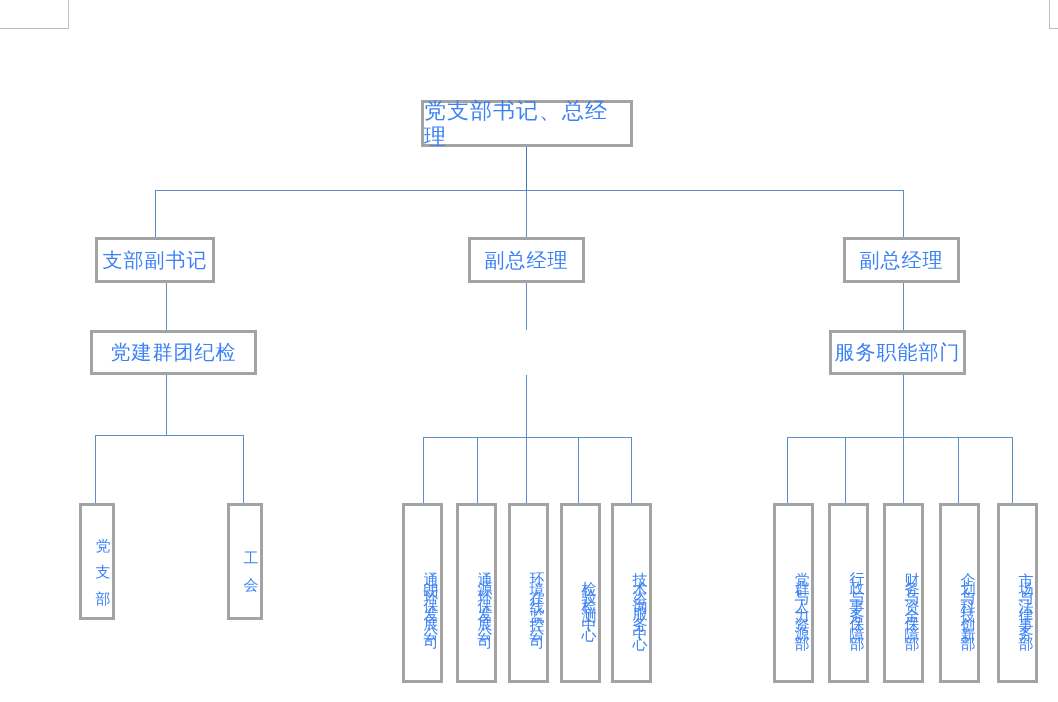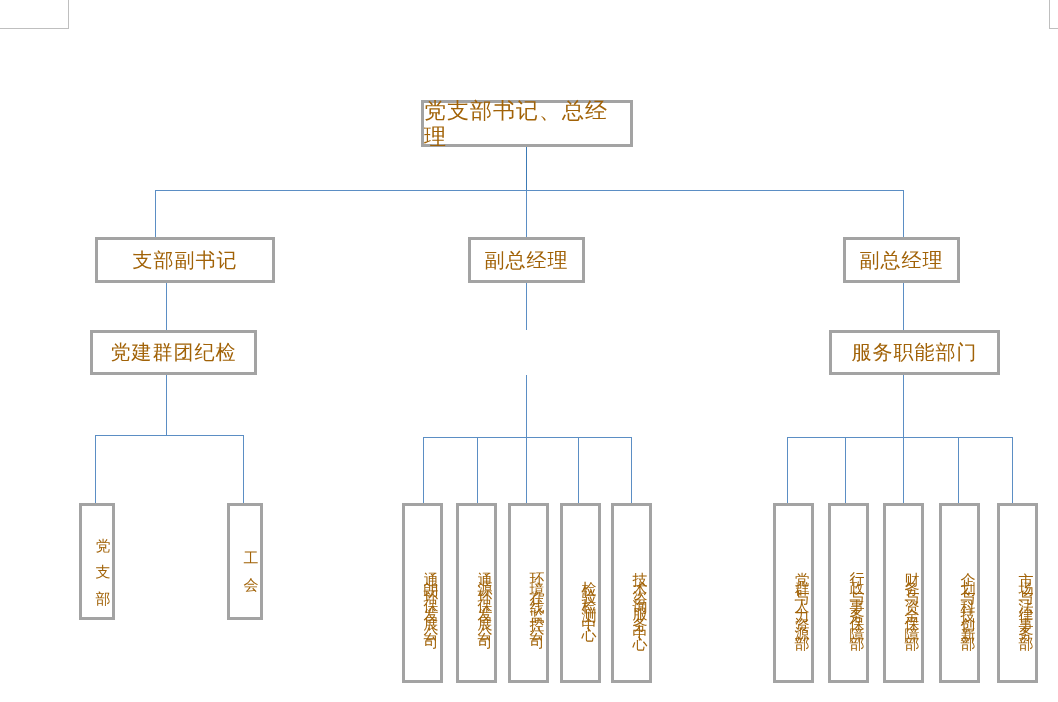--- a/index.html
+++ b/index.html
@@ -48,21 +48,21 @@
 
   
   .box {
     position: absolute;
     box-sizing: border-box;
     background: #ffffff;
     border: 3px solid #a3a3a3;
     display: flex;
     align-items: center;
     justify-content: center;
-    color: #a16207;
+    color: #3b82f6;
     line-height: 1.15;
   }
   .box.lvl1 {
     border-width: 3px;
     font-size: 22px;
     letter-spacing: 1px;
   }
   .box.lvl2 {
     border-width: 3px;
     font-size: 20px;
@@ -98,30 +98,30 @@
   <div class="box lvl1" style="left:421px; top:100px; width:212px; height:47px;">党支部书记、总经理</div>
 
   <div class="line thick-v" style="left:526px; top:147px; width:1px; height:43px;"></div>
 
   <div class="line h" style="left:155px; top:190px; width:749px;"></div>
 
   <div class="line v" style="left:155px; top:190px; height:47px;"></div>
   <div class="line v" style="left:526px; top:190px; height:47px;"></div>
   <div class="line v" style="left:903px; top:190px; height:47px;"></div>
 
-  <div class="box lvl2" style="left:95px; top:237px; width:180px; height:46px;">支部副书记</div>
+  <div class="box lvl2" style="left:95px; top:237px; width:120px; height:46px;">支部副书记</div>
   <div class="box lvl2" style="left:468px; top:237px; width:117px; height:46px;">副总经理</div>
   <div class="box lvl2" style="left:843px; top:237px; width:117px; height:46px;">副总经理</div>
 
   <div class="line v" style="left:166px; top:283px; height:47px;"></div>
   <div class="line v" style="left:526px; top:283px; height:47px;"></div>
   <div class="line v" style="left:903px; top:283px; height:47px;"></div>
 
   <div class="box lvl3" style="left:90px; top:330px; width:167px; height:45px;">党建群团纪检</div>
-  <div class="box lvl3" style="left:829px; top:330px; width:171px; height:45px;">服务职能部门</div>
+  <div class="box lvl3" style="left:829px; top:330px; width:137px; height:45px;">服务职能部门</div>
 
   <div class="line v" style="left:166px; top:375px; height:60px;"></div>
   <div class="line h" style="left:95px; top:435px; width:148px;"></div>
   <div class="line v" style="left:95px; top:435px; height:68px;"></div>
   <div class="line v" style="left:243px; top:435px; height:68px;"></div>
 
   <div class="box leaf short" style="left:79px; top:503px; width:36px; height:117px;">党支部</div>
   <div class="box leaf short" style="left:227px; top:503px; width:36px; height:117px;">工会</div>
 
   <div class="line v" style="left:526px; top:375px; height:62px;"></div>

